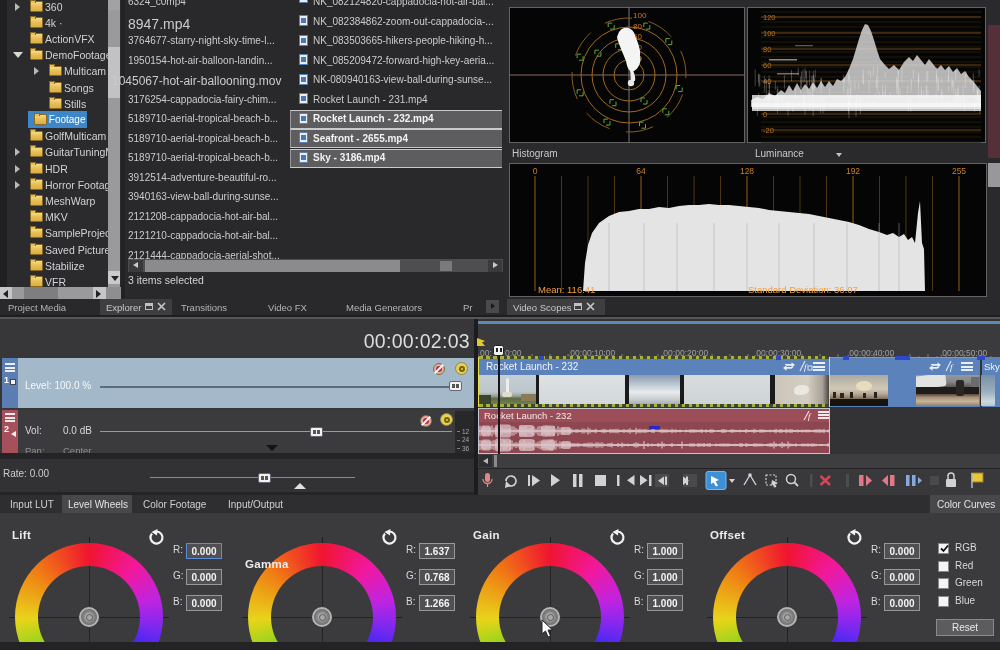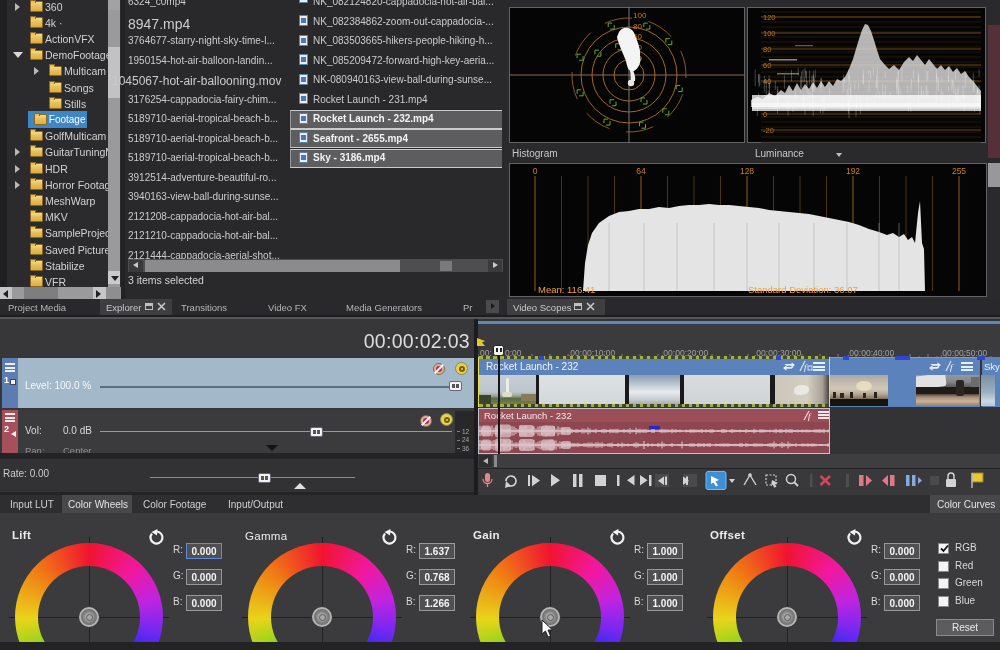--- a/index.html
+++ b/index.html
@@ -740,21 +740,21 @@
     <rect x="452" y="8" width="9" height="9" fill="#4a4a4c"></rect>
     <rect x="468" y="11" width="10" height="8" rx="1" fill="#d2d2d4"></rect>
     <path d="M470 11 v-3 a3 3 0 0 1 6 0 v3" fill="none" stroke="#d2d2d4" stroke-width="1.5"></path>
     <rect x="494" y="5" width="11" height="9" fill="#e8c838" stroke="#9a8020" stroke-width="1"></rect>
     <line x1="494" y1="5" x2="494" y2="20" stroke="#c8c8c8" stroke-width="1.3"></line>
   </svg>
 <div style="position:absolute;left:0;top:495px;width:1000px;height:155px;background:#3b3b3d"></div>
 <div style="position:absolute;left:0;top:495px;width:1000px;height:18px;background:#2e2e30"></div>
 <div style="position:absolute;left:62px;top:495px;width:70px;height:18px;background:#48484a"></div>
 <div style="position:absolute;left:10px;top:499px;font-size:10px;color:#cfcfcf;white-space:nowrap;">Input LUT</div>
-<div style="position:absolute;left:68px;top:499px;font-size:10px;color:#e2e2e2;white-space:nowrap;">Color Wheels</div>
+<div style="position:absolute;left:68px;top:499px;font-size:10px;color:#e2e2e2;white-space:nowrap;">Level Wheels</div>
 <div style="position:absolute;left:143px;top:499px;font-size:10px;color:#cfcfcf;white-space:nowrap;">Color Footage</div>
 <div style="position:absolute;left:228px;top:499px;font-size:10px;color:#cfcfcf;white-space:nowrap;">Input/Output</div>
 <div style="position:absolute;left:930px;top:495px;width:70px;height:18px;background:#48484a"></div>
 <div style="position:absolute;left:937px;top:499px;font-size:10px;color:#e2e2e2;white-space:nowrap;">Color Curves</div>
 <div style="position:absolute;left:9px;top:616.5px;width:160px;height:1px;background:#1e1e20"></div>
 <div style="position:absolute;left:88.5px;top:537px;width:1px;height:116px;background:#1e1e20"></div>
 <div style="position:absolute;left:15px;top:543px;width:148px;height:148px;border-radius:50%;background:conic-gradient(from 0deg, #f01430, #f2189c 42deg, #c024e0 75deg, #7a28f0 100deg, #2828f0 128deg, #1838d0 155deg, #18b43c 192deg, #50d41e 222deg, #e8d41a 268deg, #f07c14 312deg, #f01430 360deg)"></div>
 <div style="position:absolute;left:38px;top:566px;width:102px;height:102px;border-radius:50%;background:#3b3b3d"></div>
 <div style="position:absolute;left:38px;top:616.5px;width:102px;height:1px;background:#222224"></div>
 <div style="position:absolute;left:88.5px;top:566px;width:1px;height:87px;background:#222224"></div>
@@ -772,21 +772,21 @@
 <div style="position:absolute;left:173px;top:596px;font-size:10px;color:#d8d8d8;white-space:nowrap;">B:</div>
 <div style="position:absolute;left:186px;top:595px;width:36px;height:16px;background:#505052;border:1px solid #98989a;text-align:center;font-size:10px;color:#f4f4f4;line-height:15px;font-weight:bold">0.000</div>
 <div style="position:absolute;left:242px;top:616.5px;width:160px;height:1px;background:#1e1e20"></div>
 <div style="position:absolute;left:321.5px;top:537px;width:1px;height:116px;background:#1e1e20"></div>
 <div style="position:absolute;left:248px;top:543px;width:148px;height:148px;border-radius:50%;background:conic-gradient(from 0deg, #f01430, #f2189c 42deg, #c024e0 75deg, #7a28f0 100deg, #2828f0 128deg, #1838d0 155deg, #18b43c 192deg, #50d41e 222deg, #e8d41a 268deg, #f07c14 312deg, #f01430 360deg)"></div>
 <div style="position:absolute;left:271px;top:566px;width:102px;height:102px;border-radius:50%;background:#3b3b3d"></div>
 <div style="position:absolute;left:271px;top:616.5px;width:102px;height:1px;background:#222224"></div>
 <div style="position:absolute;left:321.5px;top:566px;width:1px;height:87px;background:#222224"></div>
 <div style="position:absolute;left:312px;top:607px;width:20px;height:20px;border-radius:50%;background:radial-gradient(circle,#c4c4c4 15%,#888 45%,#6e6e6e 70%,#9a9a9a 100%);border:2px solid #b4b4b4;box-shadow:0 0 0 1px #3a3a3a"></div>
 <div style="position:absolute;left:318.5px;top:613.5px;width:7px;height:7px;border-radius:50%;background:#a8a8a8;border:1px solid #5a5a5a"></div>
-<div style="position:absolute;left:245px;top:530px;font-size:11.5px;color:#ececec;white-space:nowrap;font-weight:normal;letter-spacing:0.3px">Gamma</div>
+<div style="position:absolute;left:245px;top:558px;font-size:11.5px;color:#ececec;white-space:nowrap;font-weight:bold;letter-spacing:0.3px">Gamma</div>
 <svg style="position:absolute;left:381px;top:529px" width="17" height="17" viewBox="0 0 17 17">
     <path d="M4 4.5 A6 6 0 1 0 8.5 2.5" fill="none" stroke="#f2f2f2" stroke-width="2.2"></path>
     <path d="M9.5 0 L3.5 3 L9 6.5 Z" fill="#f2f2f2"></path>
   </svg>
 <div style="position:absolute;left:406px;top:544px;font-size:10px;color:#d8d8d8;white-space:nowrap;">R:</div>
 <div style="position:absolute;left:419px;top:543px;width:36px;height:16px;background:#505052;border:1px solid #98989a;text-align:center;font-size:10px;color:#f4f4f4;line-height:15px;font-weight:bold">1.637</div>
 <div style="position:absolute;left:406px;top:570px;font-size:10px;color:#d8d8d8;white-space:nowrap;">G:</div>
 <div style="position:absolute;left:419px;top:569px;width:36px;height:16px;background:#505052;border:1px solid #98989a;text-align:center;font-size:10px;color:#f4f4f4;line-height:15px;font-weight:bold">0.768</div>
 <div style="position:absolute;left:406px;top:596px;font-size:10px;color:#d8d8d8;white-space:nowrap;">B:</div>
 <div style="position:absolute;left:419px;top:595px;width:36px;height:16px;background:#505052;border:1px solid #98989a;text-align:center;font-size:10px;color:#f4f4f4;line-height:15px;font-weight:bold">1.266</div>

